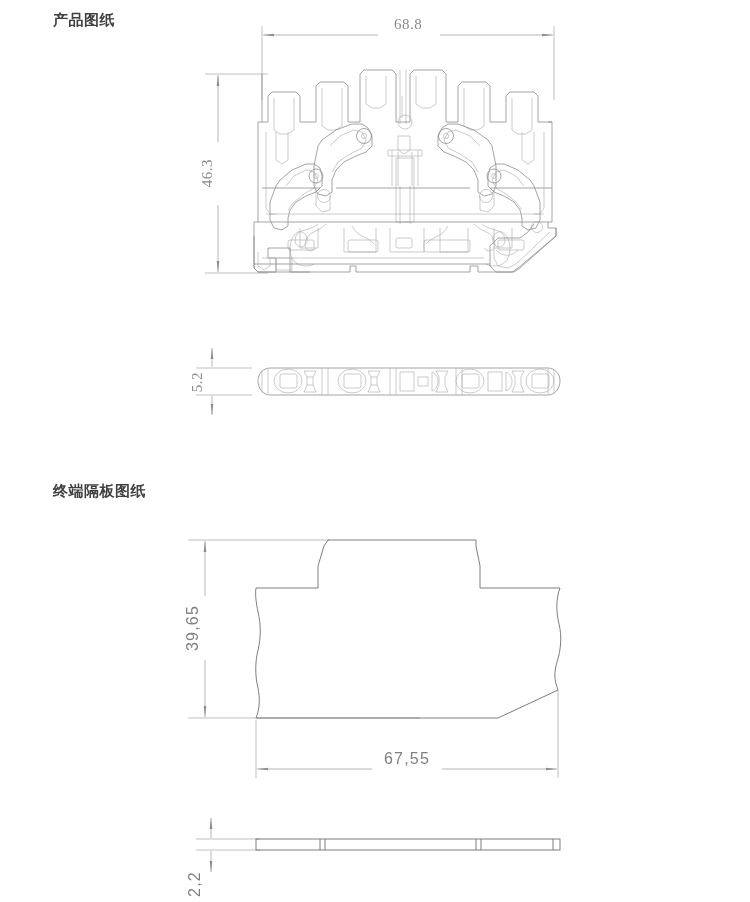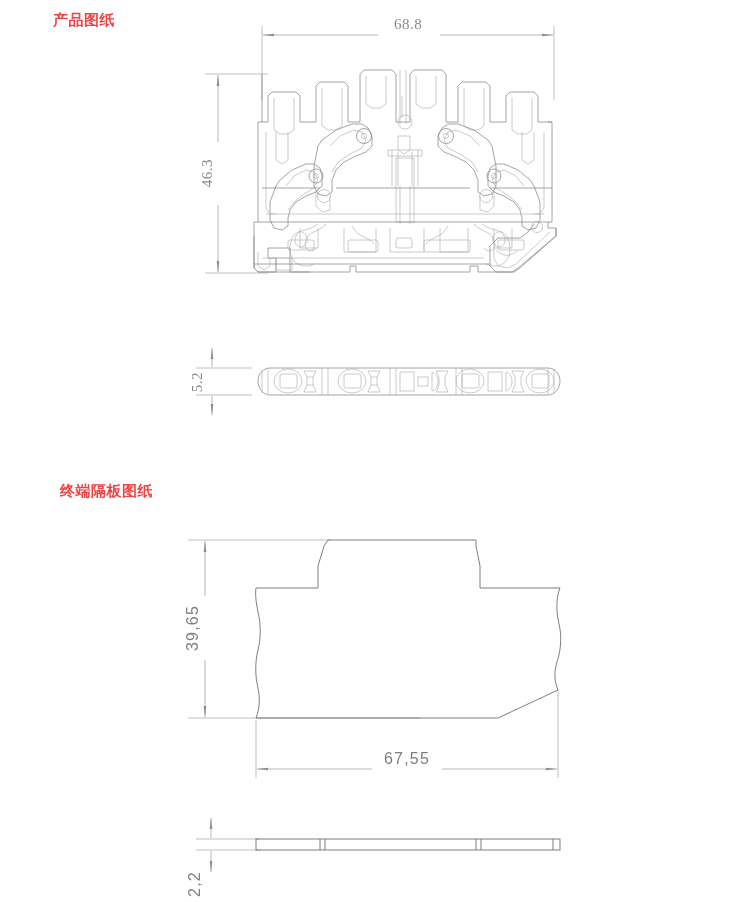--- a/index.html
+++ b/index.html
@@ -20,27 +20,27 @@
     position: relative;
     width: 750px;
     height: 902px;
     background: #ffffff;
   }
   .section-title {
     position: absolute;
     font-family: "DejaVu Sans", sans-serif;
     font-size: 15px;
     font-weight: 700;
-    color: #ef4444;
+    color: #404040;
     letter-spacing: 0.5px;
     white-space: nowrap;
     line-height: 1;
   }
   #title-product { left: 53px; top: 13px; }
-  #title-partition { left: 60px; top: 484px; }
+  #title-partition { left: 53px; top: 484px; }
 
   .drawing-svg {
     position: absolute;
     left: 0;
     top: 0;
     width: 750px;
     height: 902px;
     pointer-events: none;
   }
   .dim-text {

